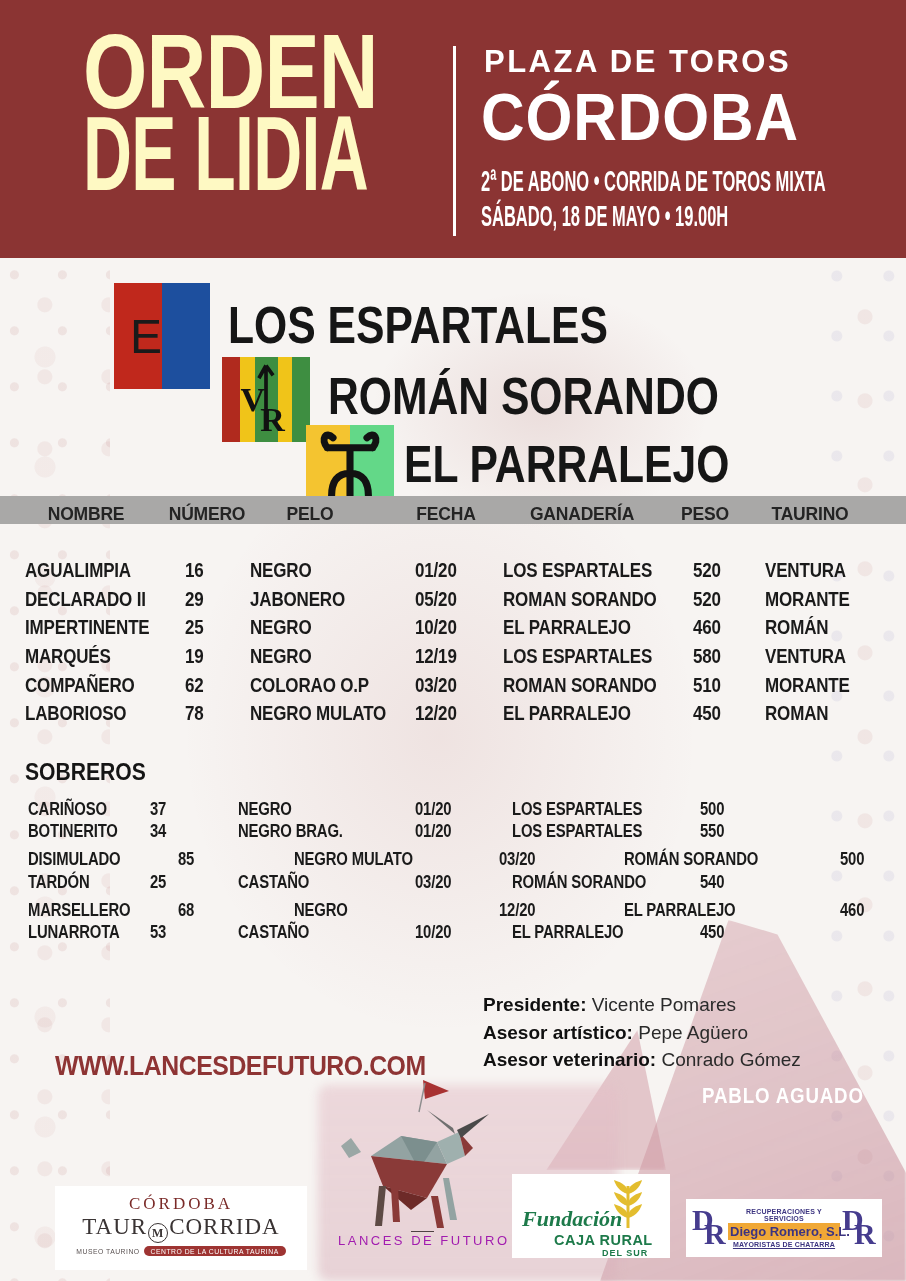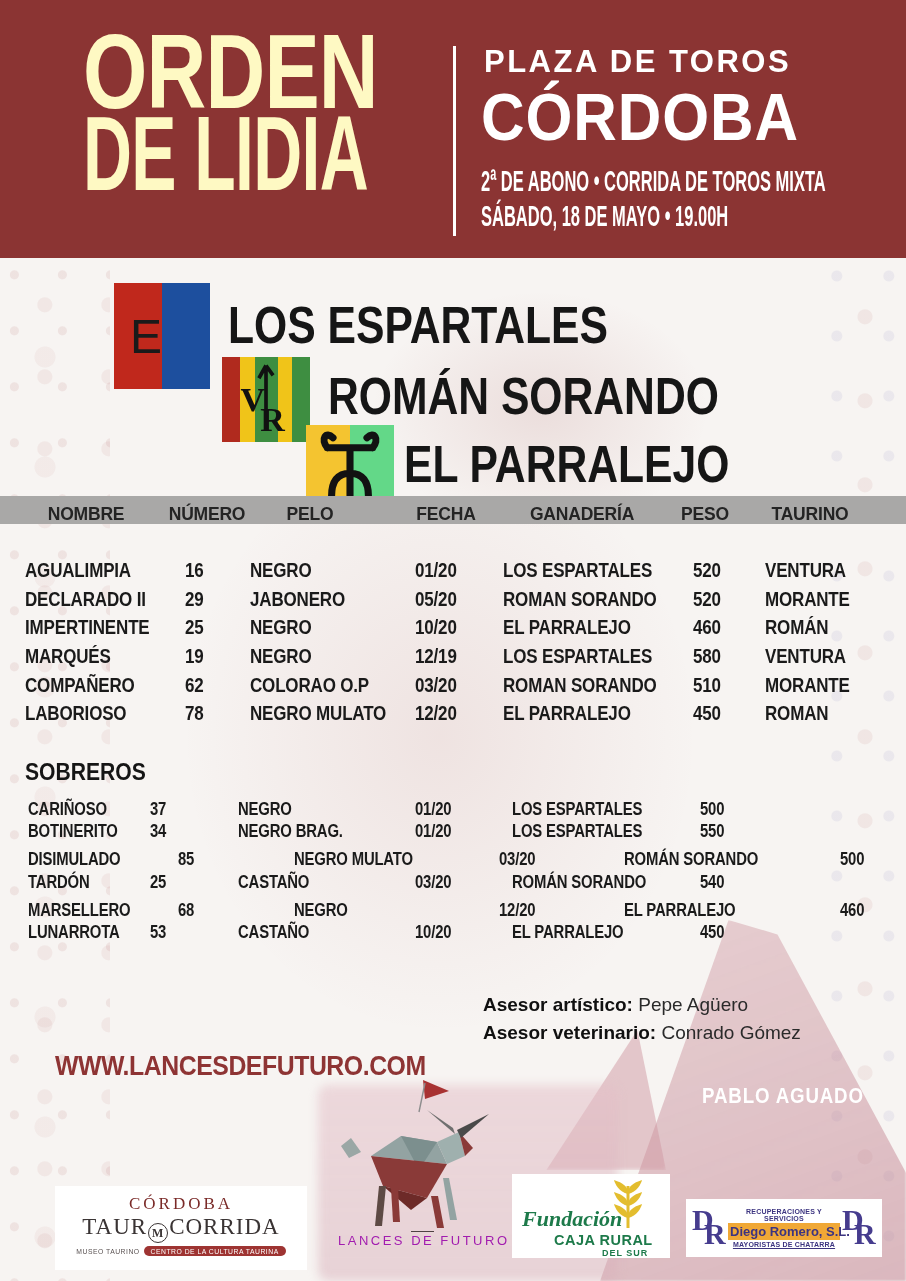--- a/index.html
+++ b/index.html
@@ -309,20 +309,21 @@
         <span><span class="sc">53</span></span>
         <span><span class="sc">CASTAÑO</span></span>
         <span><span class="sc">10/20</span></span>
         <span><span class="sc">EL PARRALEJO</span></span>
         <span><span class="sc">450</span></span>
       </div>
     </div>
 
   <div class="officials">
 
+      <div><b>Presidente:</b><span> Vicente Pomares</span></div>
 
       <div><b>Asesor artístico:</b><span> Pepe Agüero</span></div>
 
       <div><b>Asesor veterinario:</b><span> Conrado Gómez</span></div>
     </div>
   <div class="website">WWW.LANCESDEFUTURO.COM</div>
   <div class="watermark">PABLO AGUADO</div>
 
   <svg class="bull" viewBox="0 0 160 160">
     <polygon points="92,2 118,13 94,21" fill="#a83232"></polygon>

